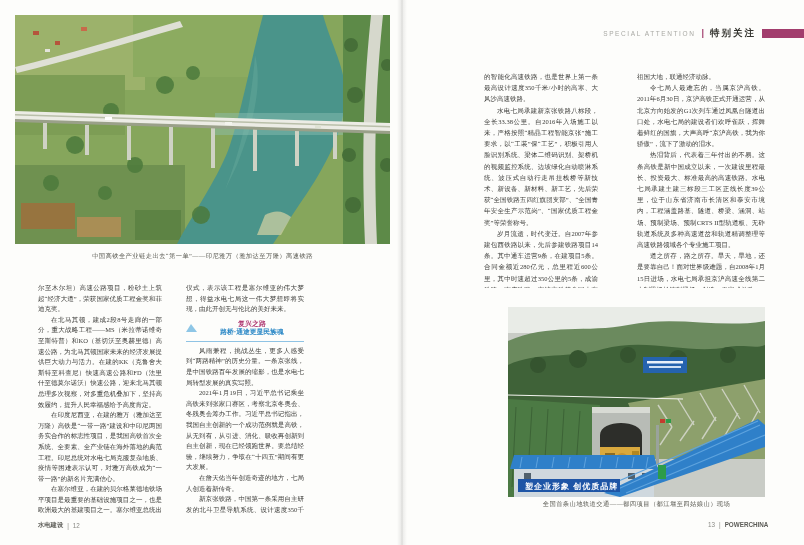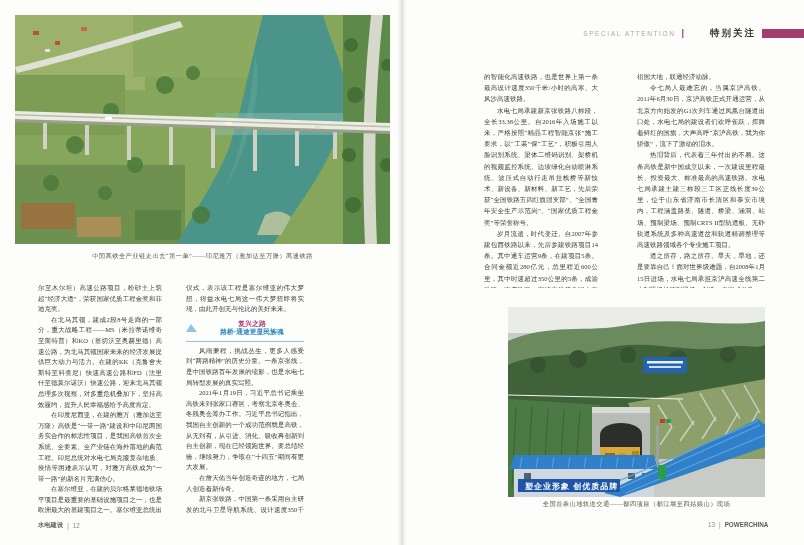--- a/index.html
+++ b/index.html
@@ -6,21 +6,21 @@
   .spread{position:relative;width:804px;height:545px;background:#fdfdfb;overflow:hidden;
           font-family:"Liberation Serif","DejaVu Serif",serif;color:#3b3b38;}
   .gutter{position:absolute;left:397px;top:0;width:10px;height:545px;
           background:linear-gradient(90deg,rgba(0,0,0,0) 0%,rgba(0,0,0,.07) 40%,rgba(0,0,0,.14) 50%,rgba(0,0,0,.06) 62%,rgba(0,0,0,0) 100%);}
 
   
   .sec-header{position:absolute;top:27px;right:0;height:12px;display:flex;align-items:center;gap:6px;
               font-family:"Liberation Sans","DejaVu Sans",sans-serif;}
   .sec-en{font-size:6.5px;letter-spacing:1.6px;color:#a9a9a4;}
   .sec-sep{font-size:9px;color:#a23d6d;font-weight:bold;}
-  .sec-zh{font-size:9.5px;font-weight:bold;color:#34342f;letter-spacing:2px;margin-left:20px;}
+  .sec-zh{font-size:9.5px;font-weight:bold;color:#34342f;letter-spacing:2px;}
   .sec-bar{width:42px;height:9px;background:#a23d6d;}
 
   
   .photo{position:absolute;display:block;}
   .caption{position:absolute;font-size:6.3px;color:#5a5a52;text-align:center;letter-spacing:.4px;}
 
   
   .col{position:absolute;text-align:justify;overflow:hidden;font-size:6.5px;}
   .col p{margin:0;}
   .ind{text-indent:2em;}

